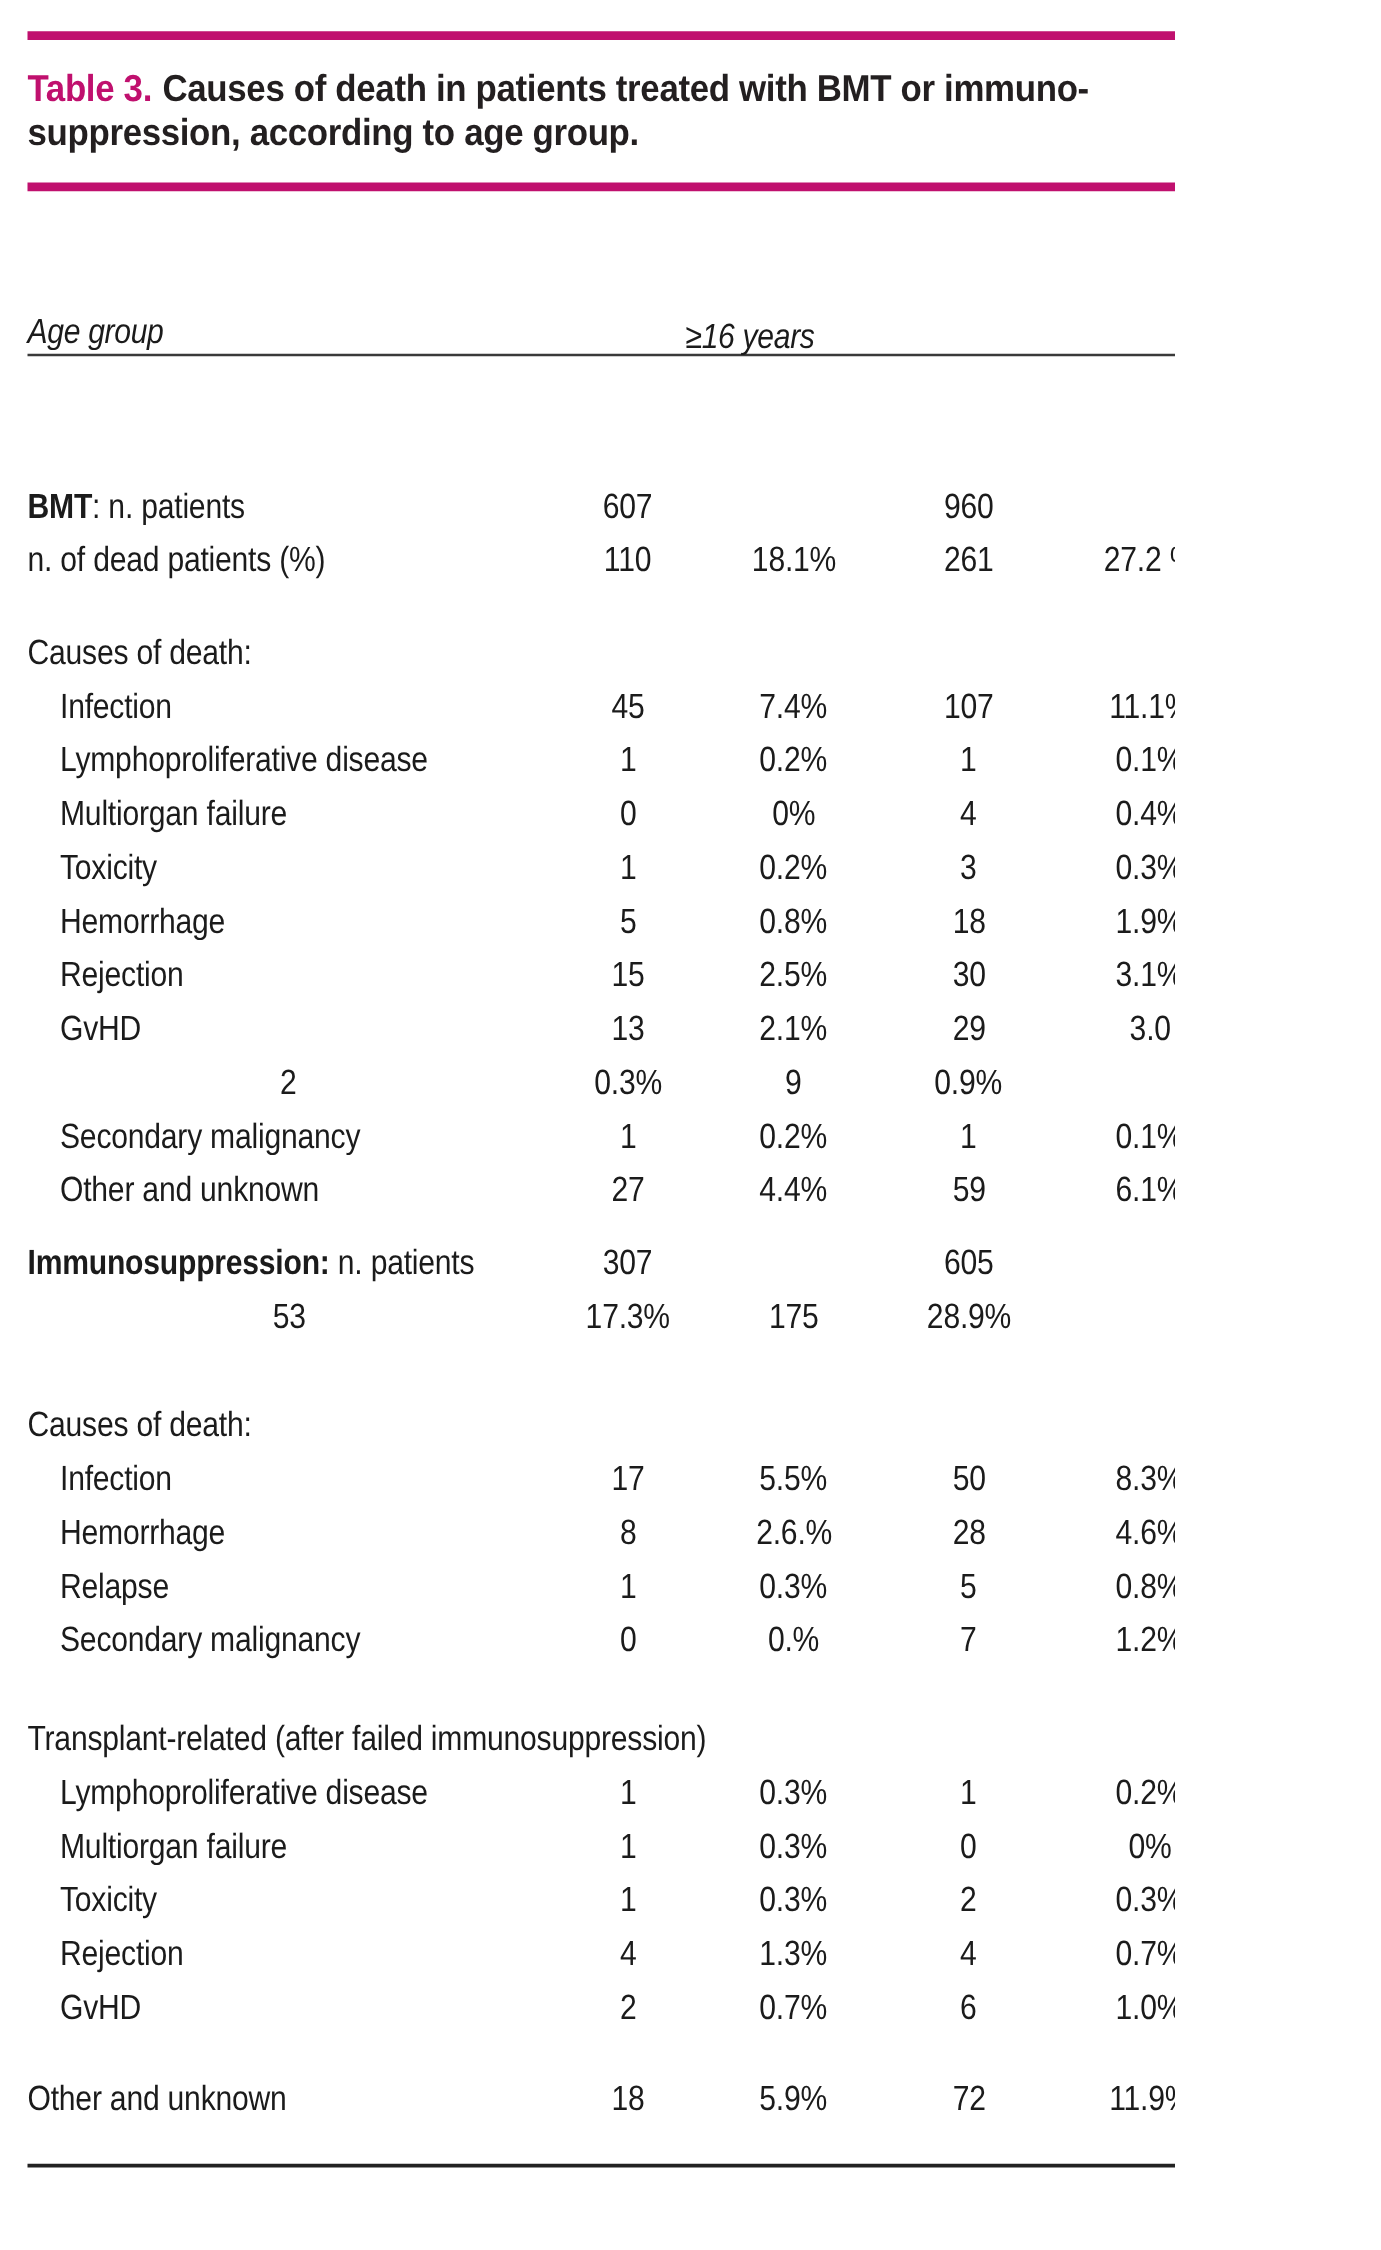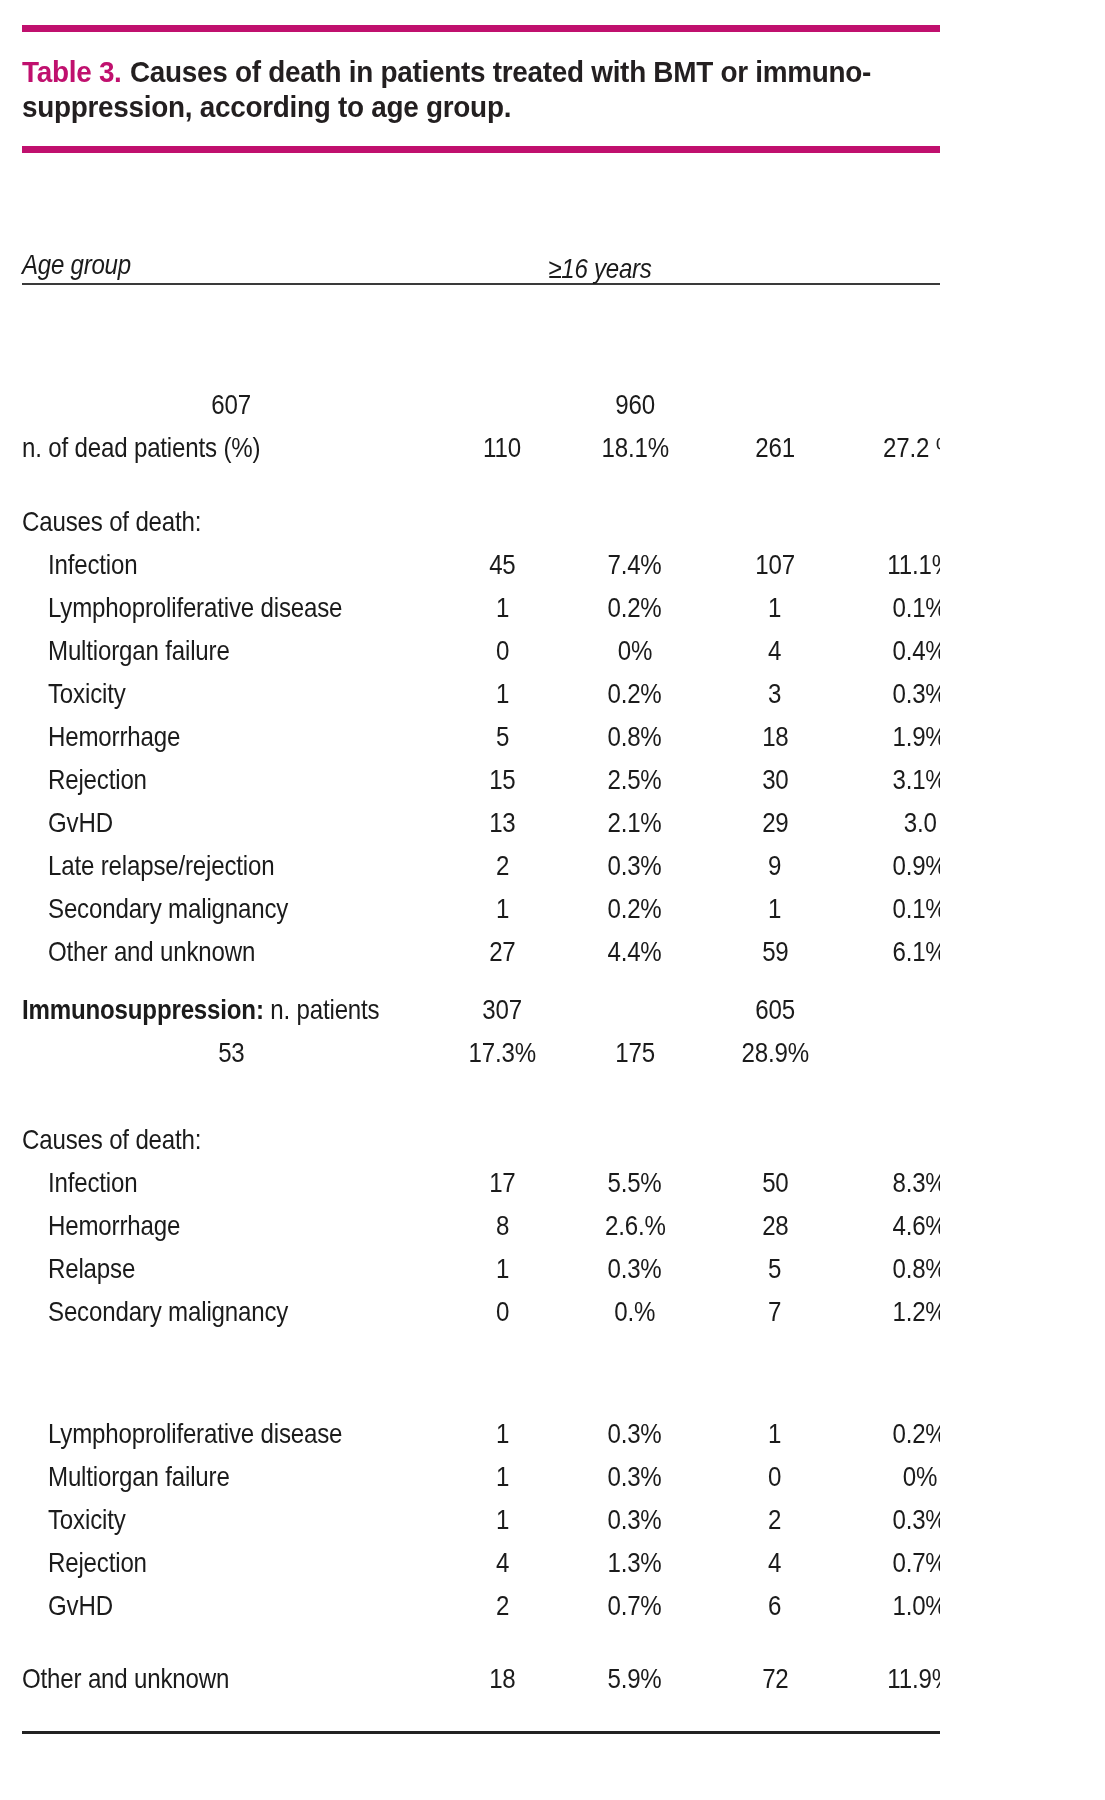--- a/index.html
+++ b/index.html
@@ -80,20 +80,21 @@
     <div class="col-header">
       <span class="h-label"><span class="t">Age group</span></span>
       <span class="h-col h-col2"><span class="t tc">≥16 years</span></span>
     </div>
 
     <div class="rule-thin rule-header"></div>
 
     <div id="table-body">
         <div class="section sec-bmt">
           <div class="row">
+            <span class="cell label"><span class="t"><b>BMT</b>: n. patients</span></span>
             <span class="cell num"><span class="t tc">607</span></span>
             <span class="cell num"><span class="t tc"></span></span>
             <span class="cell num"><span class="t tc">960</span></span>
             <span class="cell num"><span class="t tc"></span></span>
           </div>
           <div class="row">
             <span class="cell label"><span class="t">n. of dead patients (%)</span></span>
             <span class="cell num"><span class="t tc">110</span></span>
             <span class="cell num"><span class="t tc">18.1%</span></span>
             <span class="cell num"><span class="t tc">261</span></span>
@@ -151,21 +152,20 @@
             <span class="cell num"><span class="t tc">3.1%</span></span>
           </div>
           <div class="row">
             <span class="cell label indent"><span class="t">GvHD</span></span>
             <span class="cell num"><span class="t tc">13</span></span>
             <span class="cell num"><span class="t tc">2.1%</span></span>
             <span class="cell num"><span class="t tc">29</span></span>
             <span class="cell num"><span class="t tc">3.0</span></span>
           </div>
           <div class="row">
-            <span class="cell label indent"><span class="t">Late relapse/rejection</span></span>
             <span class="cell num"><span class="t tc">2</span></span>
             <span class="cell num"><span class="t tc">0.3%</span></span>
             <span class="cell num"><span class="t tc">9</span></span>
             <span class="cell num"><span class="t tc">0.9%</span></span>
           </div>
           <div class="row">
             <span class="cell label indent"><span class="t">Secondary malignancy</span></span>
             <span class="cell num"><span class="t tc">1</span></span>
             <span class="cell num"><span class="t tc">0.2%</span></span>
             <span class="cell num"><span class="t tc">1</span></span>
@@ -226,20 +226,21 @@
           <div class="row">
             <span class="cell label indent"><span class="t">Secondary malignancy</span></span>
             <span class="cell num"><span class="t tc">0</span></span>
             <span class="cell num"><span class="t tc">0.%</span></span>
             <span class="cell num"><span class="t tc">7</span></span>
             <span class="cell num"><span class="t tc">1.2%</span></span>
           </div>
         </div>
         <div class="section sec-transplant">
           <div class="row">
+            <span class="cell label"><span class="t">Transplant-related (after failed immunosuppression)</span></span>
             <span class="cell num"><span class="t tc"></span></span>
             <span class="cell num"><span class="t tc"></span></span>
             <span class="cell num"><span class="t tc"></span></span>
             <span class="cell num"><span class="t tc"></span></span>
           </div>
           <div class="row">
             <span class="cell label indent"><span class="t">Lymphoproliferative disease</span></span>
             <span class="cell num"><span class="t tc">1</span></span>
             <span class="cell num"><span class="t tc">0.3%</span></span>
             <span class="cell num"><span class="t tc">1</span></span>

